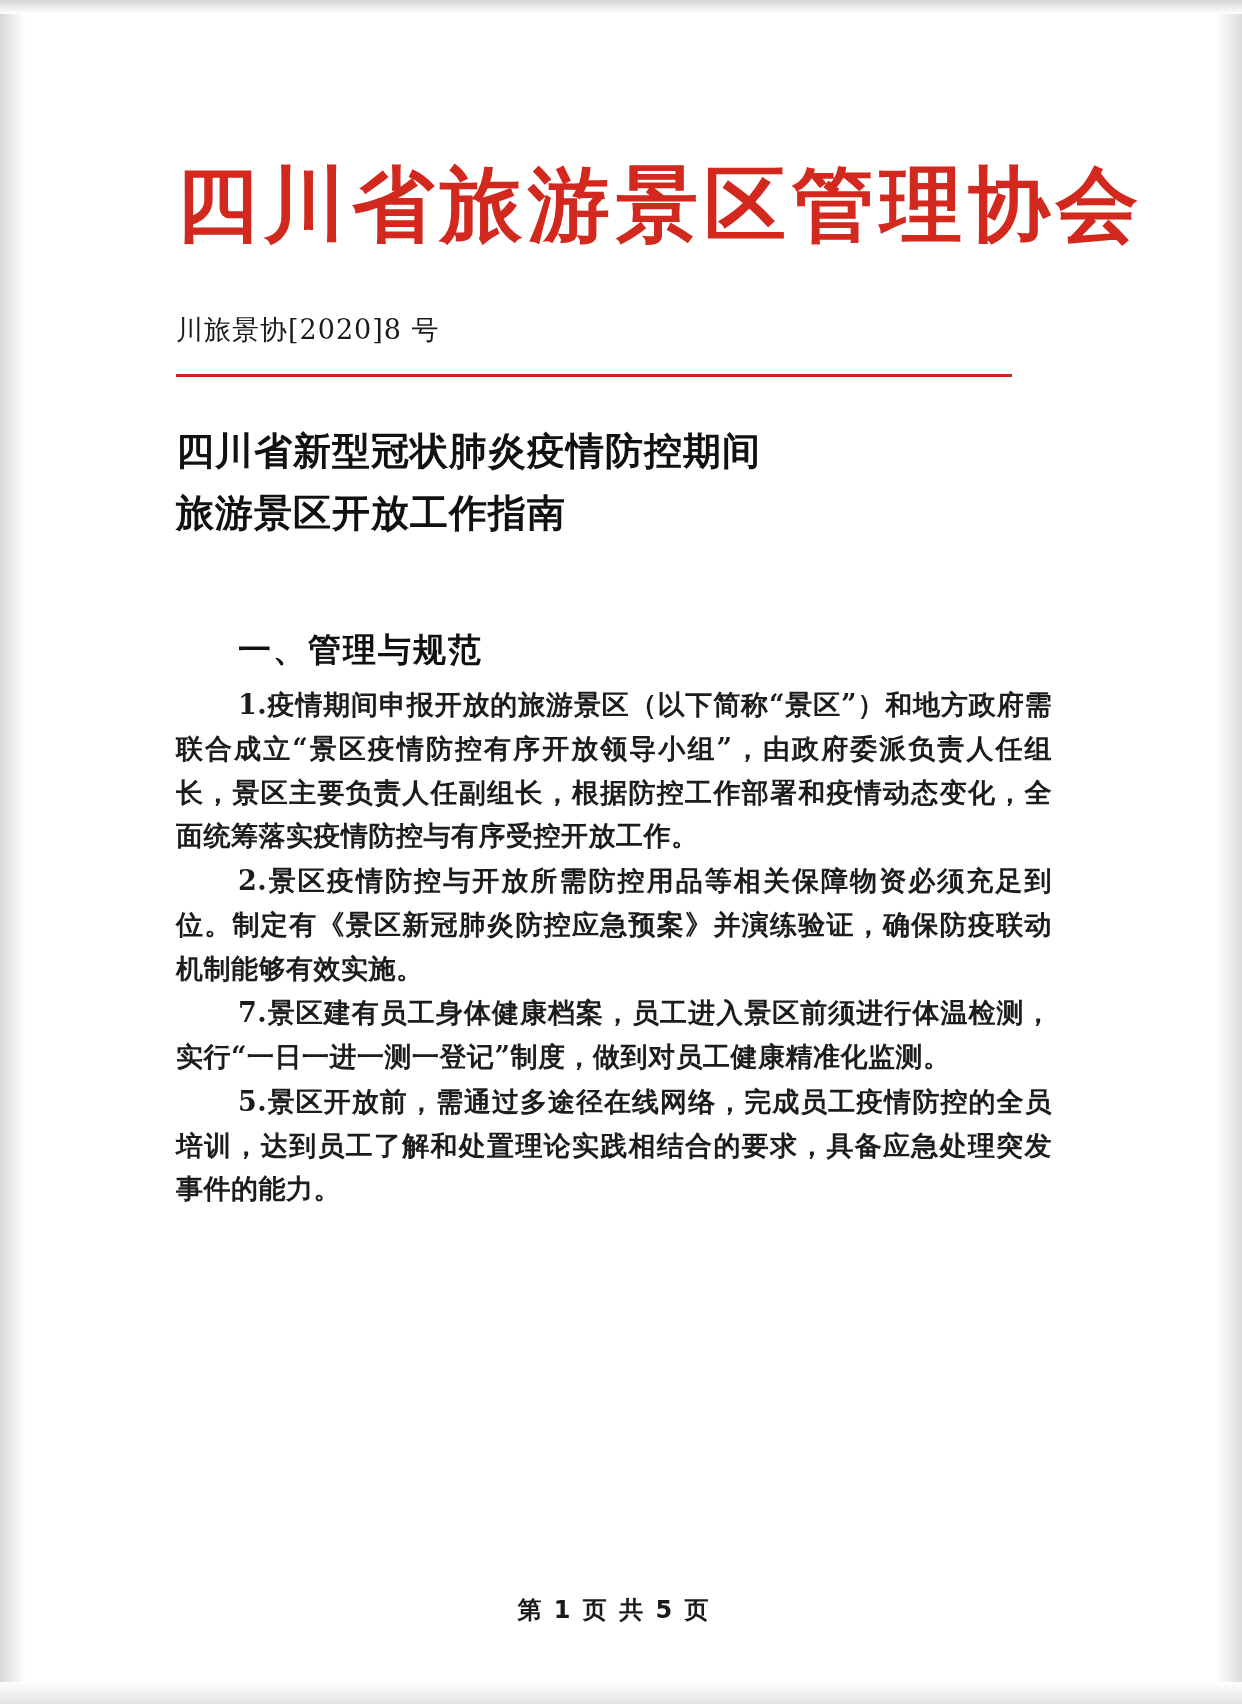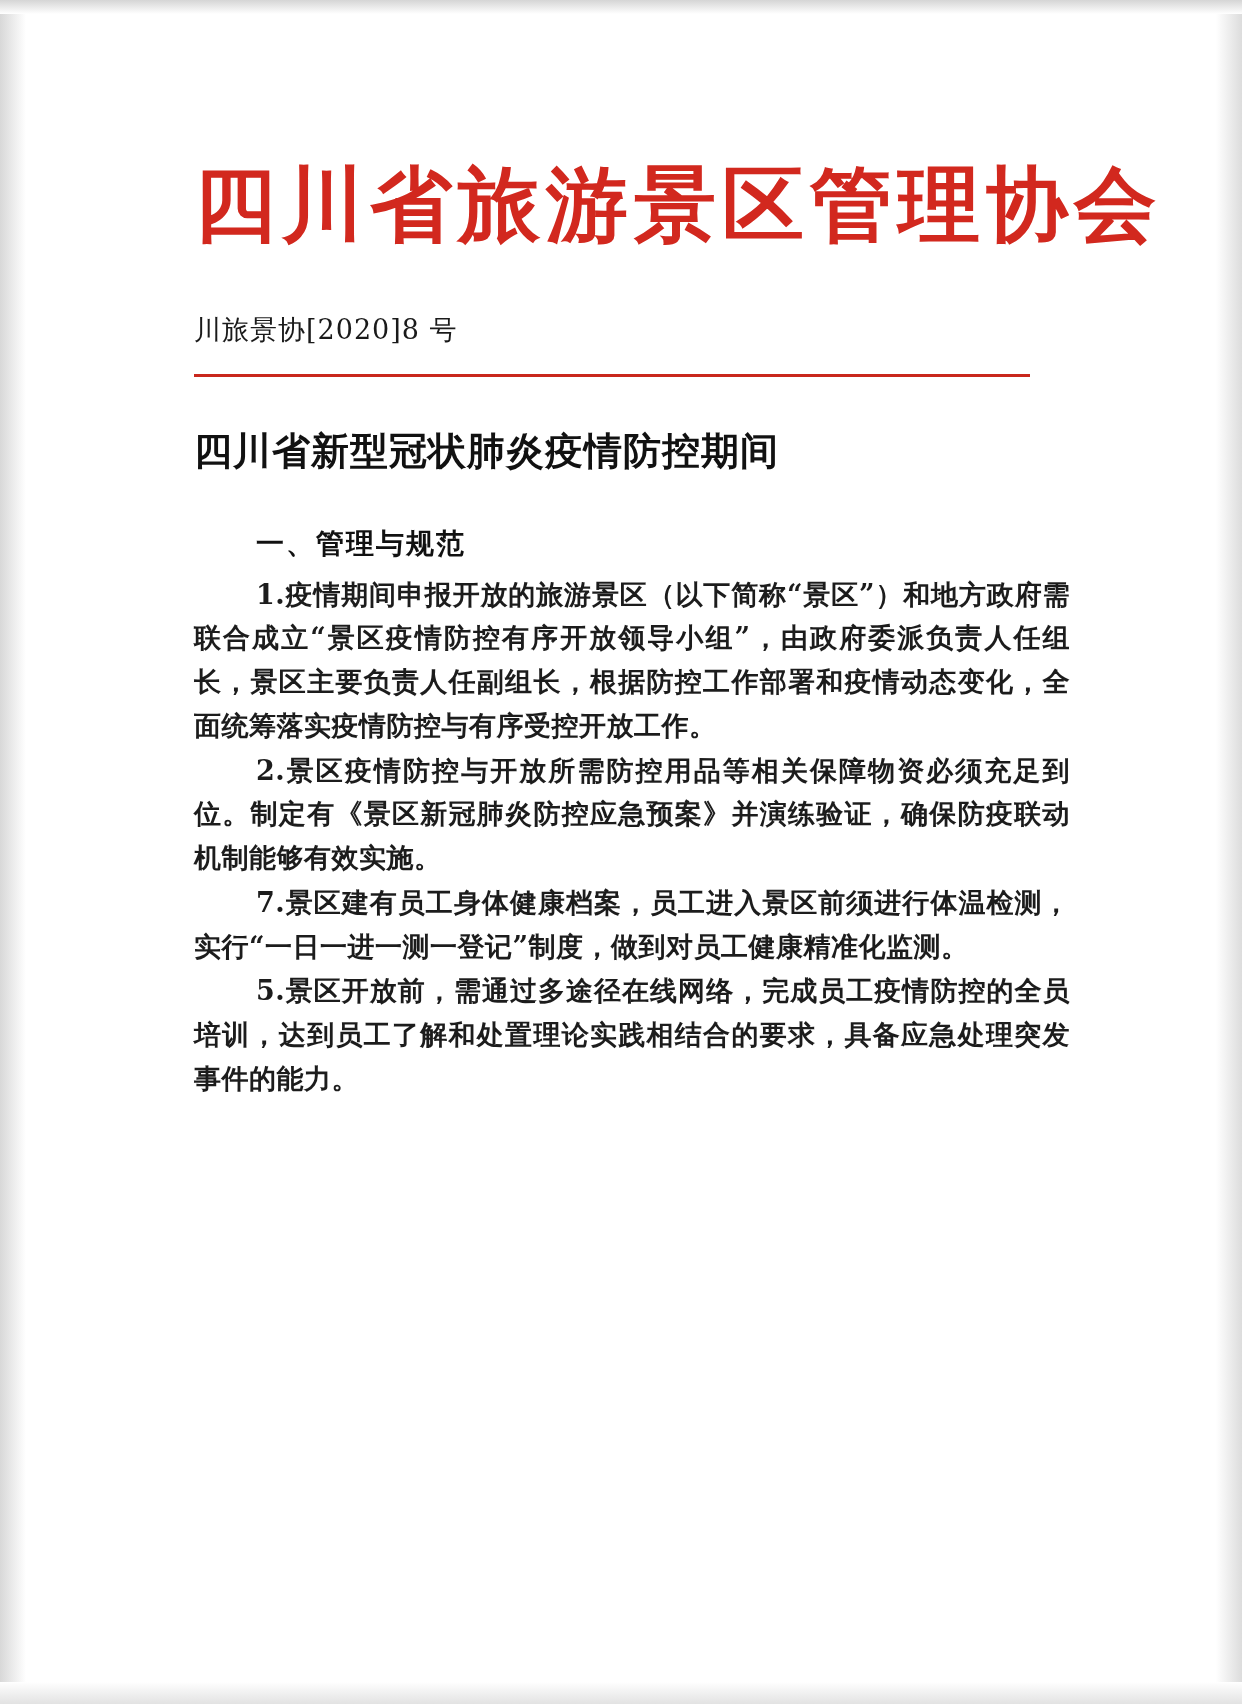--- a/index.html
+++ b/index.html
@@ -45,21 +45,21 @@
   }
   .edge-bottom {
     position: absolute;
     left: 0; bottom: 0;
     width: 1242px; height: 22px;
     background: linear-gradient(to top, #e2e2e2, #ffffff);
   }
 
   .content {
     position: absolute;
-    left: 194px;
+    left: 176px;
     top: 0;
     width: 876px;
     height: 1704px;
   }
 
   
   .masthead {
     margin-top: 160px;
     text-align: center;
     color: #d2281e;
@@ -99,25 +99,25 @@
     line-height: 1.62;
     color: #111111;
     letter-spacing: 1px;
   }
   .doc-title .line {
     display: block;
   }
 
   
   .section-heading {
-    margin-top: 42px;
+    margin-top: 84px;
     margin-left: 62px;
     font-family: "DejaVu Sans", "Liberation Sans", sans-serif;
     font-weight: bold;
-    font-size: 28px;
+    font-size: 33px;
     color: #111111;
     letter-spacing: 2px;
   }
 
   
   .body-block {
     margin-top: 10px;
     font-family: "DejaVu Serif", "Liberation Serif", serif;
     font-size: 27px;
     line-height: 1.62;
@@ -158,25 +158,27 @@
   <div class="content">
 
     <div class="masthead">四川省旅游景区管理协会</div>
 
     <div class="doc-number">川旅景协[2020]8 号</div>
 
     <div class="red-rule"></div>
 
     <div class="doc-title">
       <span class="line">四川省新型冠状肺炎疫情防控期间</span>
+      <span class="line">旅游景区开放工作指南</span>
     </div>
 
     <div class="section-heading">一、管理与规范</div>
 
     <div class="body-block">
       <p>1.疫情期间申报开放的旅游景区（以下简称“景区”）和地方政府需联合成立“景区疫情防控有序开放领导小组”，由政府委派负责人任组长，景区主要负责人任副组长，根据防控工作部署和疫情动态变化，全面统筹落实疫情防控与有序受控开放工作。</p>
       <p>2.景区疫情防控与开放所需防控用品等相关保障物资必须充足到位。制定有《景区新冠肺炎防控应急预案》并演练验证，确保防疫联动机制能够有效实施。</p>
       <p>7.景区建有员工身体健康档案，员工进入景区前须进行体温检测，实行“一日一进一测一登记”制度，做到对员工健康精准化监测。</p>
       <p>5.景区开放前，需通过多途径在线网络，完成员工疫情防控的全员培训，达到员工了解和处置理论实践相结合的要求，具备应急处理突发事件的能力。</p>
     </div>
 
+    <div class="page-footer">第 1 页 共 5 页</div>
   </div>
 </div>
 
 </body></html>

